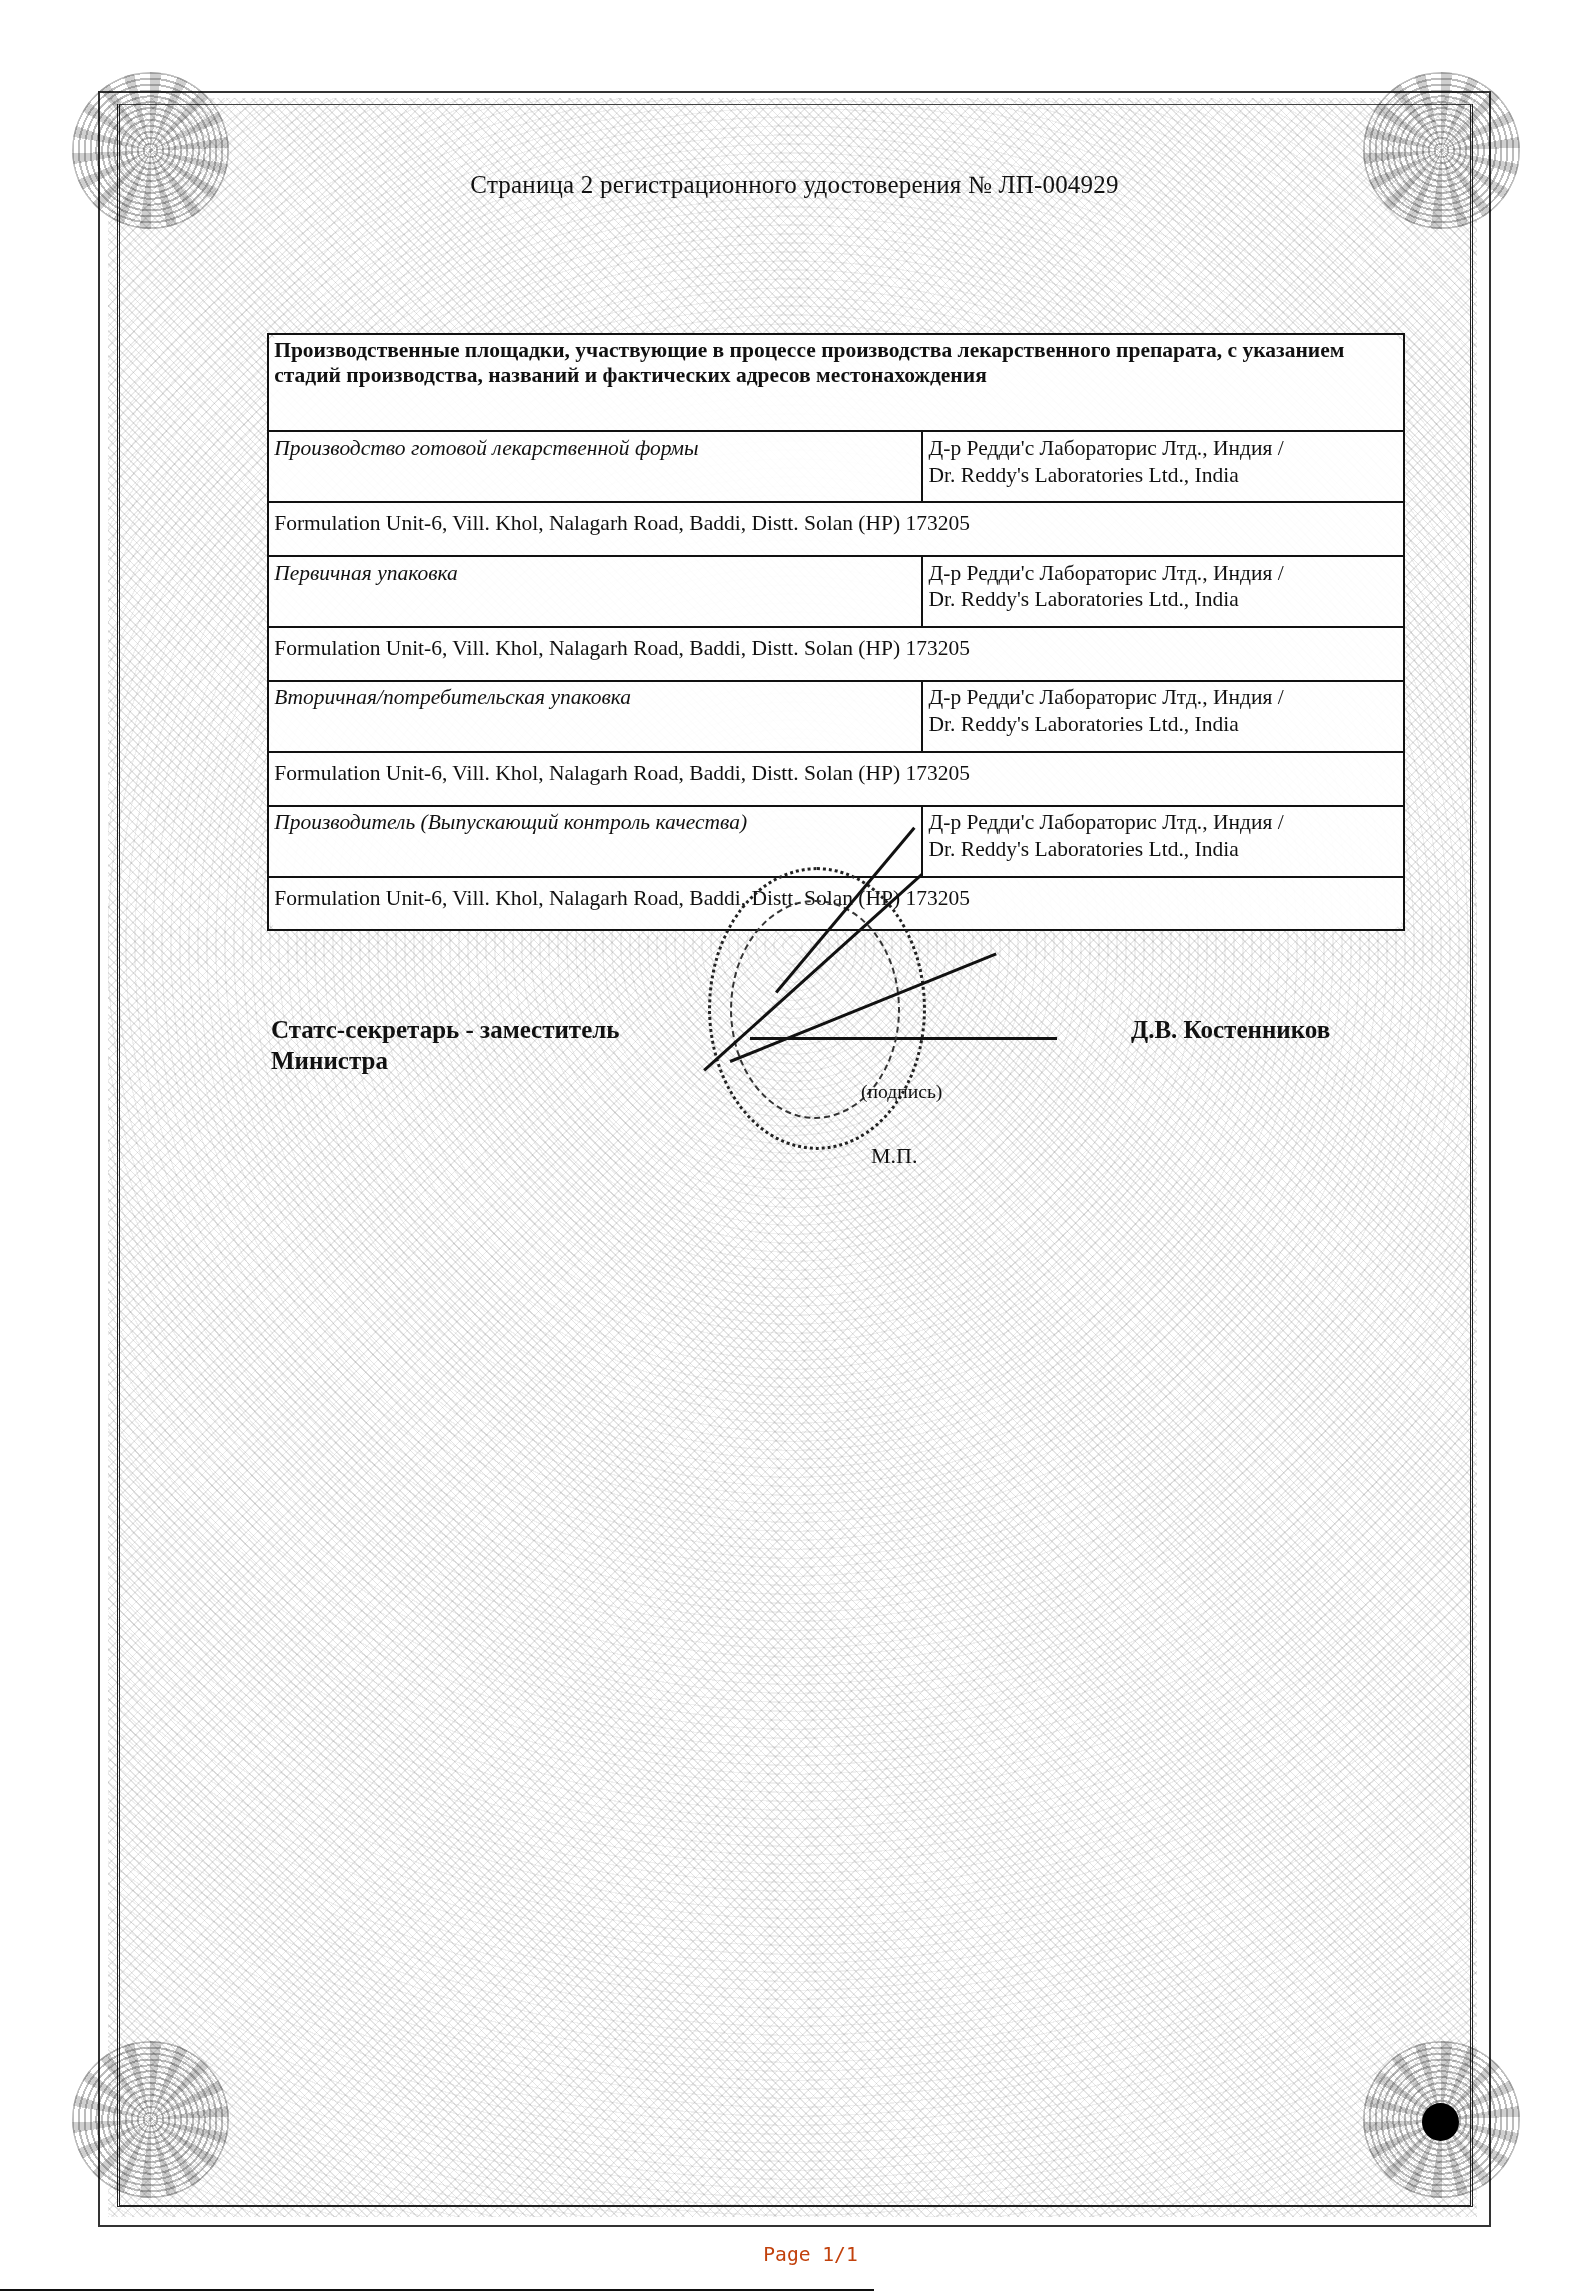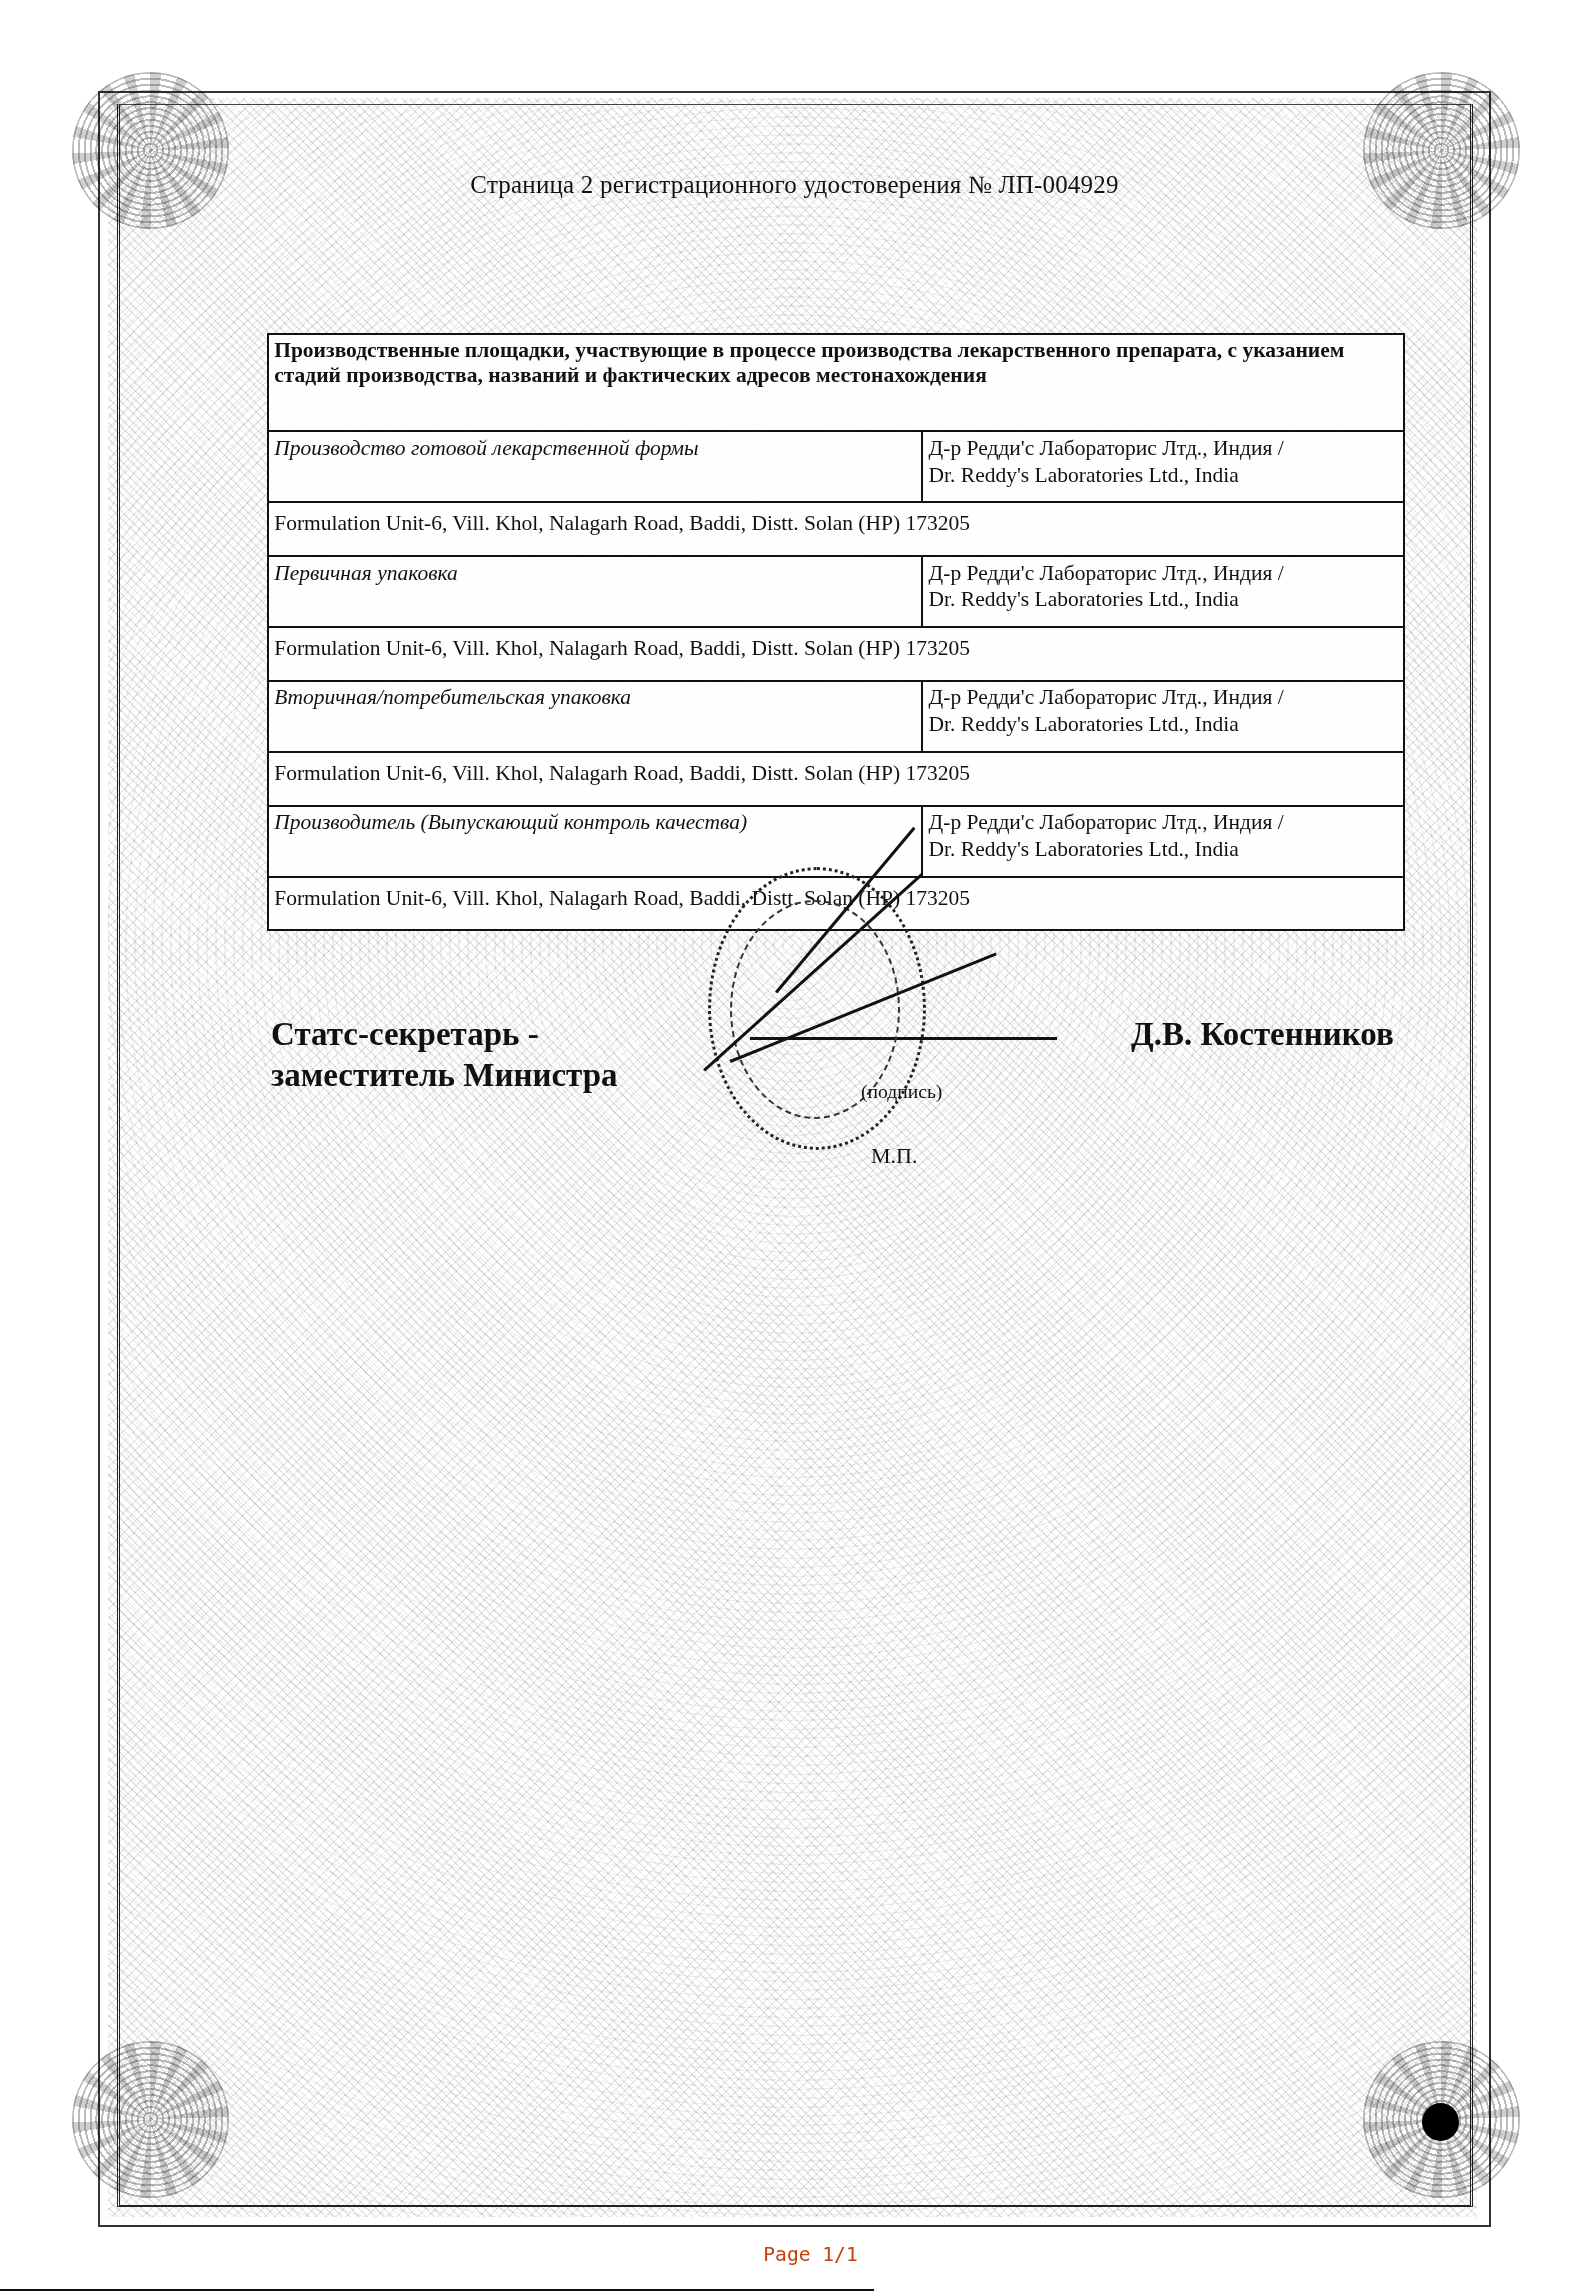--- a/index.html
+++ b/index.html
@@ -43,29 +43,30 @@
   }
   .header-title {
     position:absolute; left:0; width:100%; top:171px; text-align:center;
     font-size:25px; letter-spacing:0.2px;
   }
   
   .reg-table {
     position:absolute; left:267px; top:333px; width:1138px;
     border-collapse:collapse; background:rgba(255,255,255,0.92);
     font-size:21.5px;
+    border-radius:20px;
   }
   .reg-table td {
     border:2px solid #111; padding:2.6px 5.2px; vertical-align:top; line-height:1.25;
   }
   .reg-table .head-cell { font-weight:bold; height:90px; line-height:1.2; }
   .reg-table .stage { width:642px; font-style:italic; height:64px;margin-top:15px; }
   .reg-table .org { height:64px; }
   .reg-table .addr { height:42px; padding-top:7px; }
-  .sig-block { position:absolute; top:1014px; font-weight:bold; font-size:33px; line-height:1.25; }
+  .sig-block { position:absolute; top:1014px; font-weight:bold; font-size:25px; line-height:1.25; }
   .sig-position { left:271px; width:456px; }
   .sig-name { left:1131px; }
   .sig-line { position:absolute; left:750px; top:1037px; width:307px; border-top:3.3px solid #111; }
   .stamp {
     position:absolute; left:708px; top:867px; width:212px; height:277px;
     border-radius:50%; border:3.3px dotted #222;
   }
   .stamp-inner {
     position:absolute; left:730px; top:900px; width:166px; height:215px;
     border-radius:50%; border:2px dashed #333;

